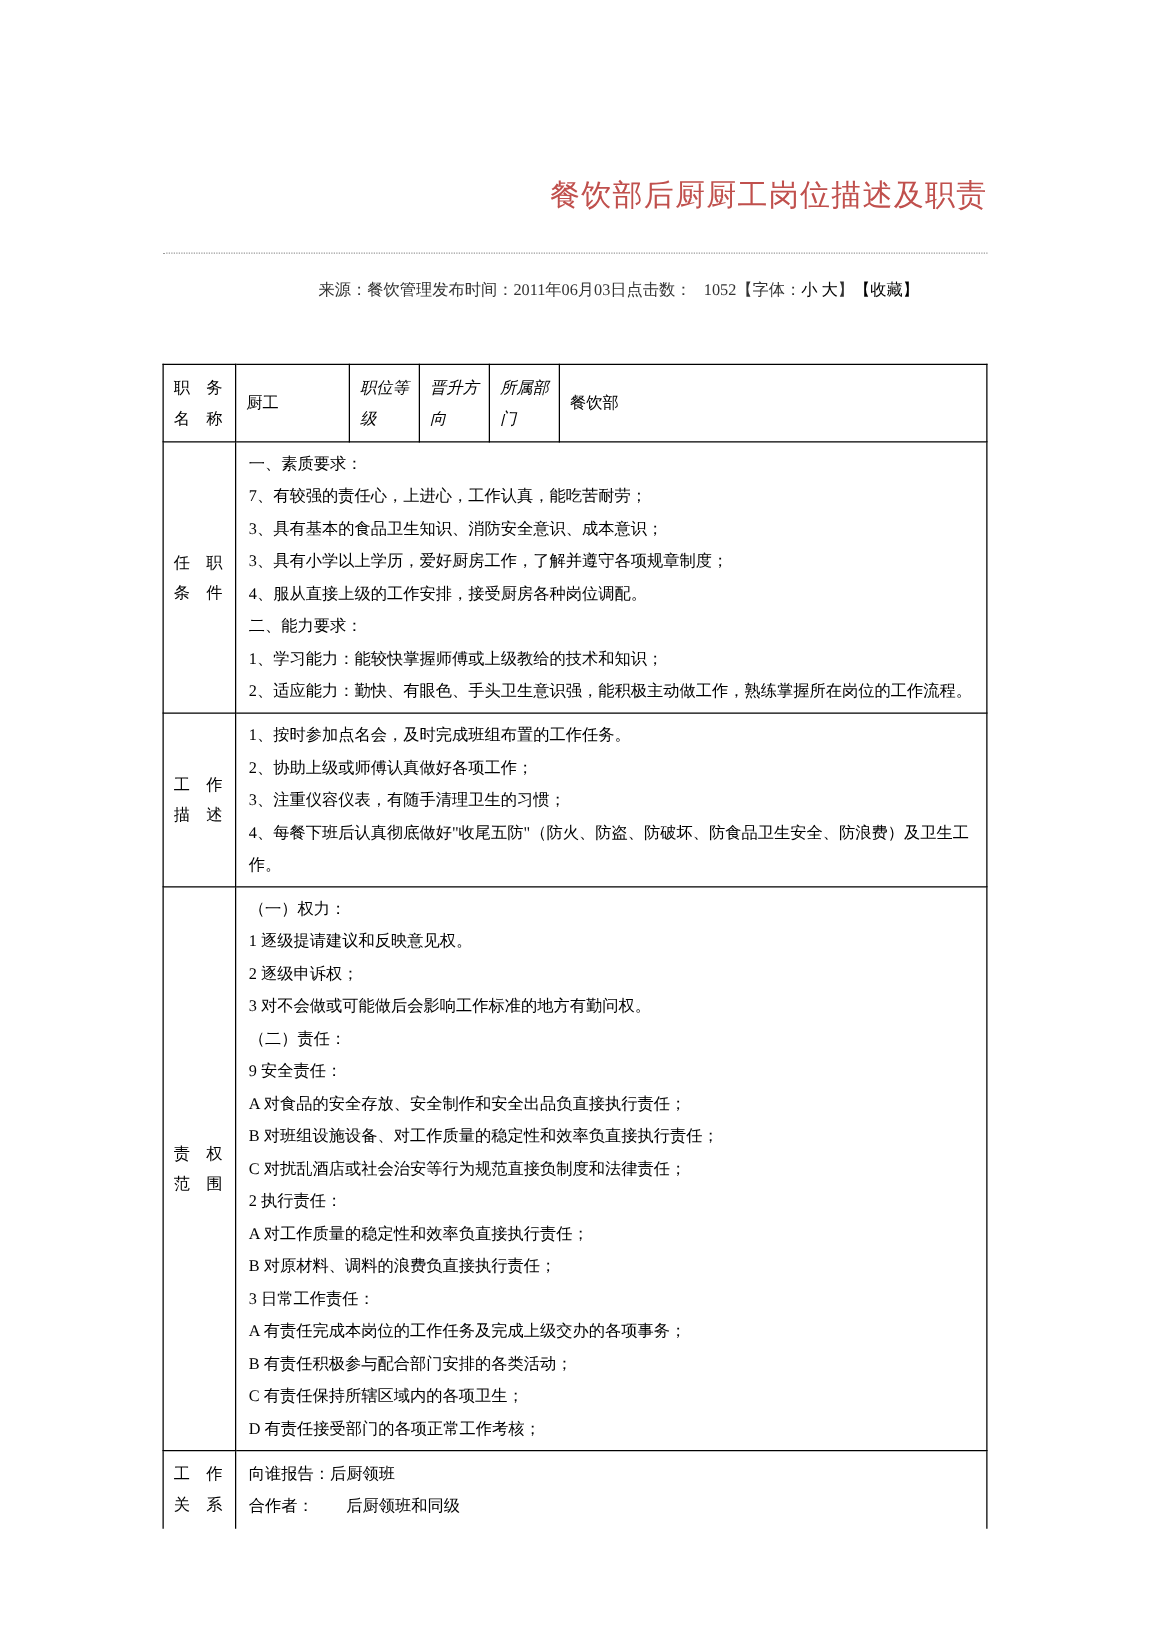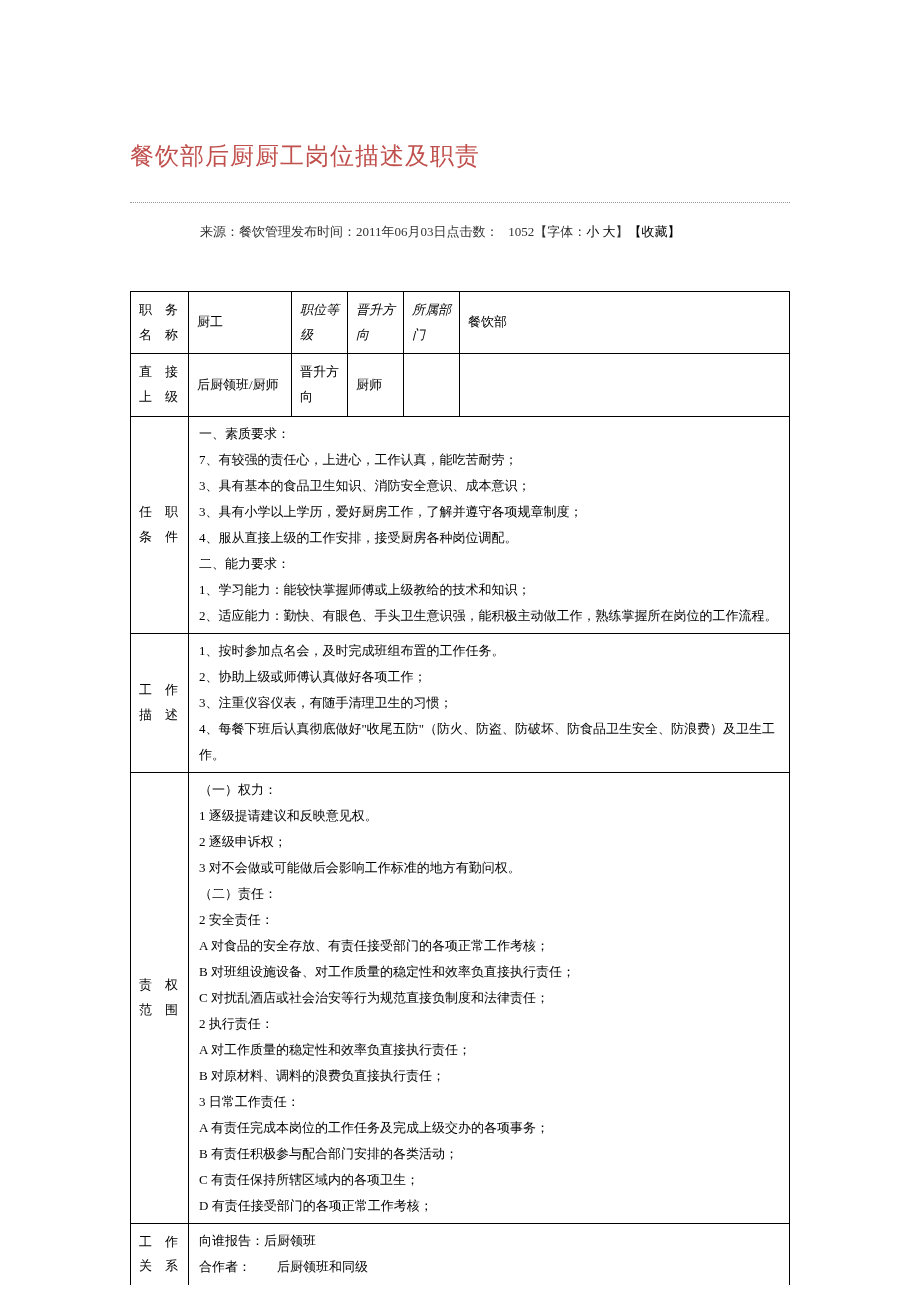--- a/index.html
+++ b/index.html
@@ -10,38 +10,39 @@
     body {
       font-family: "SimSun", "宋体", serif;
       background: #ffffff;
       width: 920px;
       margin: 0 auto;
       padding: 140px 130px 60px 130px;
       font-size: 14px;
       color: #000;
     }
     .title {
-      text-align: left;
+      text-align: right;
       font-size: 24px;
       color: #c0504d;
       font-weight: normal;
       font-family: "SimSun", "宋体", serif;
       margin-bottom: 20px;
       letter-spacing: 1px;
     }
     .divider {
       border: none;
       border-top: 1px dotted #999;
       margin: 30px 0 20px 0;
     }
     .meta-line {
       font-size: 13px;
       color: #333;
       margin-bottom: 50px;
       padding-left: 70px;
+      text-align: center;
     }
     .meta-line a {
       color: #000;
       text-decoration: none;
     }
     table {
       border-collapse: collapse;
       width: 100%;
       font-size: 13px;
     }
@@ -79,33 +80,25 @@
 <hr class="divider">
 
 <div class="meta-line">
   <span>来源：</span><span>餐饮管理</span><span>发布时间：</span><span>2011年06月03日</span><span>点击数：</span>&nbsp;&nbsp;&nbsp;<span>1052</span><span>【字体：</span><a href="#">小</a> <a href="#">大</a><span>】</span><a href="#">【收藏】</a>
 </div>
 
 <table>
   <tbody>
       <tr>
     <td class="label">职务名称</td>
-    <td style="width:103px">厨工</td>
+    <td style="width:91px">厨工</td>
     <td class="small-col">职位等级</td>
     <td class="small-col">晋升方向</td>
     <td class="small-col">所属部门</td>
     <td>餐饮部</td>
-  </tr>
-  <tr>
-    <td class="label">直接上级</td>
-    <td>后厨领班/厨师</td>
-    <td>晋升方向</td>
-    <td>厨师</td>
-    <td></td>
-    <td></td>
   </tr>
   <tr>
     <td class="label">任职条件</td>
     <td colspan="5" class="content-cell">
       <p>一、素质要求：</p>
       <p>7、有较强的责任心，上进心，工作认真，能吃苦耐劳；</p>
       <p>3、具有基本的食品卫生知识、消防安全意识、成本意识；</p>
       <p>3、具有小学以上学历，爱好厨房工作，了解并遵守各项规章制度；</p>
       <p>4、服从直接上级的工作安排，接受厨房各种岗位调配。</p>
       <p>二、能力要求：</p>
@@ -123,22 +116,22 @@
     </td>
   </tr>
   <tr>
     <td class="label">责权范围</td>
     <td colspan="5" class="content-cell">
       <p>（一）权力：</p>
       <p>1 逐级提请建议和反映意见权。</p>
       <p>2 逐级申诉权；</p>
       <p>3 对不会做或可能做后会影响工作标准的地方有勤问权。</p>
       <p>（二）责任：</p>
-      <p>2 安全责任：</p>
-      <p>A 对食品的安全存放、有责任接受部门的各项正常工作考核；</p>
+      <p>9 安全责任：</p>
+      <p>A 对食品的安全存放、安全制作和安全出品负直接执行责任；</p>
       <p>B 对班组设施设备、对工作质量的稳定性和效率负直接执行责任；</p>
       <p>C 对扰乱酒店或社会治安等行为规范直接负制度和法律责任；</p>
       <p>2 执行责任：</p>
       <p>A 对工作质量的稳定性和效率负直接执行责任；</p>
       <p>B 对原材料、调料的浪费负直接执行责任；</p>
       <p>3 日常工作责任：</p>
       <p>A 有责任完成本岗位的工作任务及完成上级交办的各项事务；</p>
       <p>B 有责任积极参与配合部门安排的各类活动；</p>
       <p>C 有责任保持所辖区域内的各项卫生；</p>
       <p>D 有责任接受部门的各项正常工作考核；</p>

